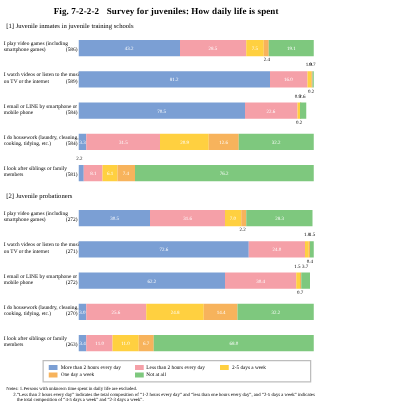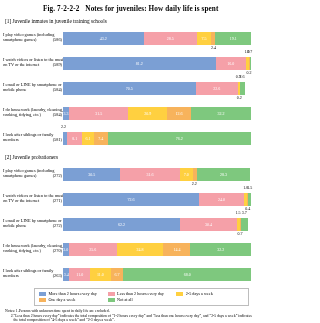--- a/index.html
+++ b/index.html
@@ -120,21 +120,21 @@
   .note .tag{flex:0 0 auto;white-space:pre;}
   .note .txt{flex:1 1 auto;}
   .noteshead{flex:0 0 16px;}
 </style>
 </head>
 <body>
 
 <div class="fig">
 
   <div class="fig-title">
-    <span class="num">Fig. 7-2-2-2</span><span>Notes for juveniles: How daily life is spent</span>
+    <span class="num">Fig. 7-2-2-2</span><span>Survey for juveniles: How daily life is spent</span>
   </div>
 
   <div id="panels">
       <div class="section-title">[1] Juvenile inmates in juvenile training schools</div>
       <div class="rows">
         <div class="row">
           <div class="rowlabel">
             <span class="l1">I play video games (including</span>
             <span class="l2">smartphone games)<span class="n">(586)</span></span>
           </div>

